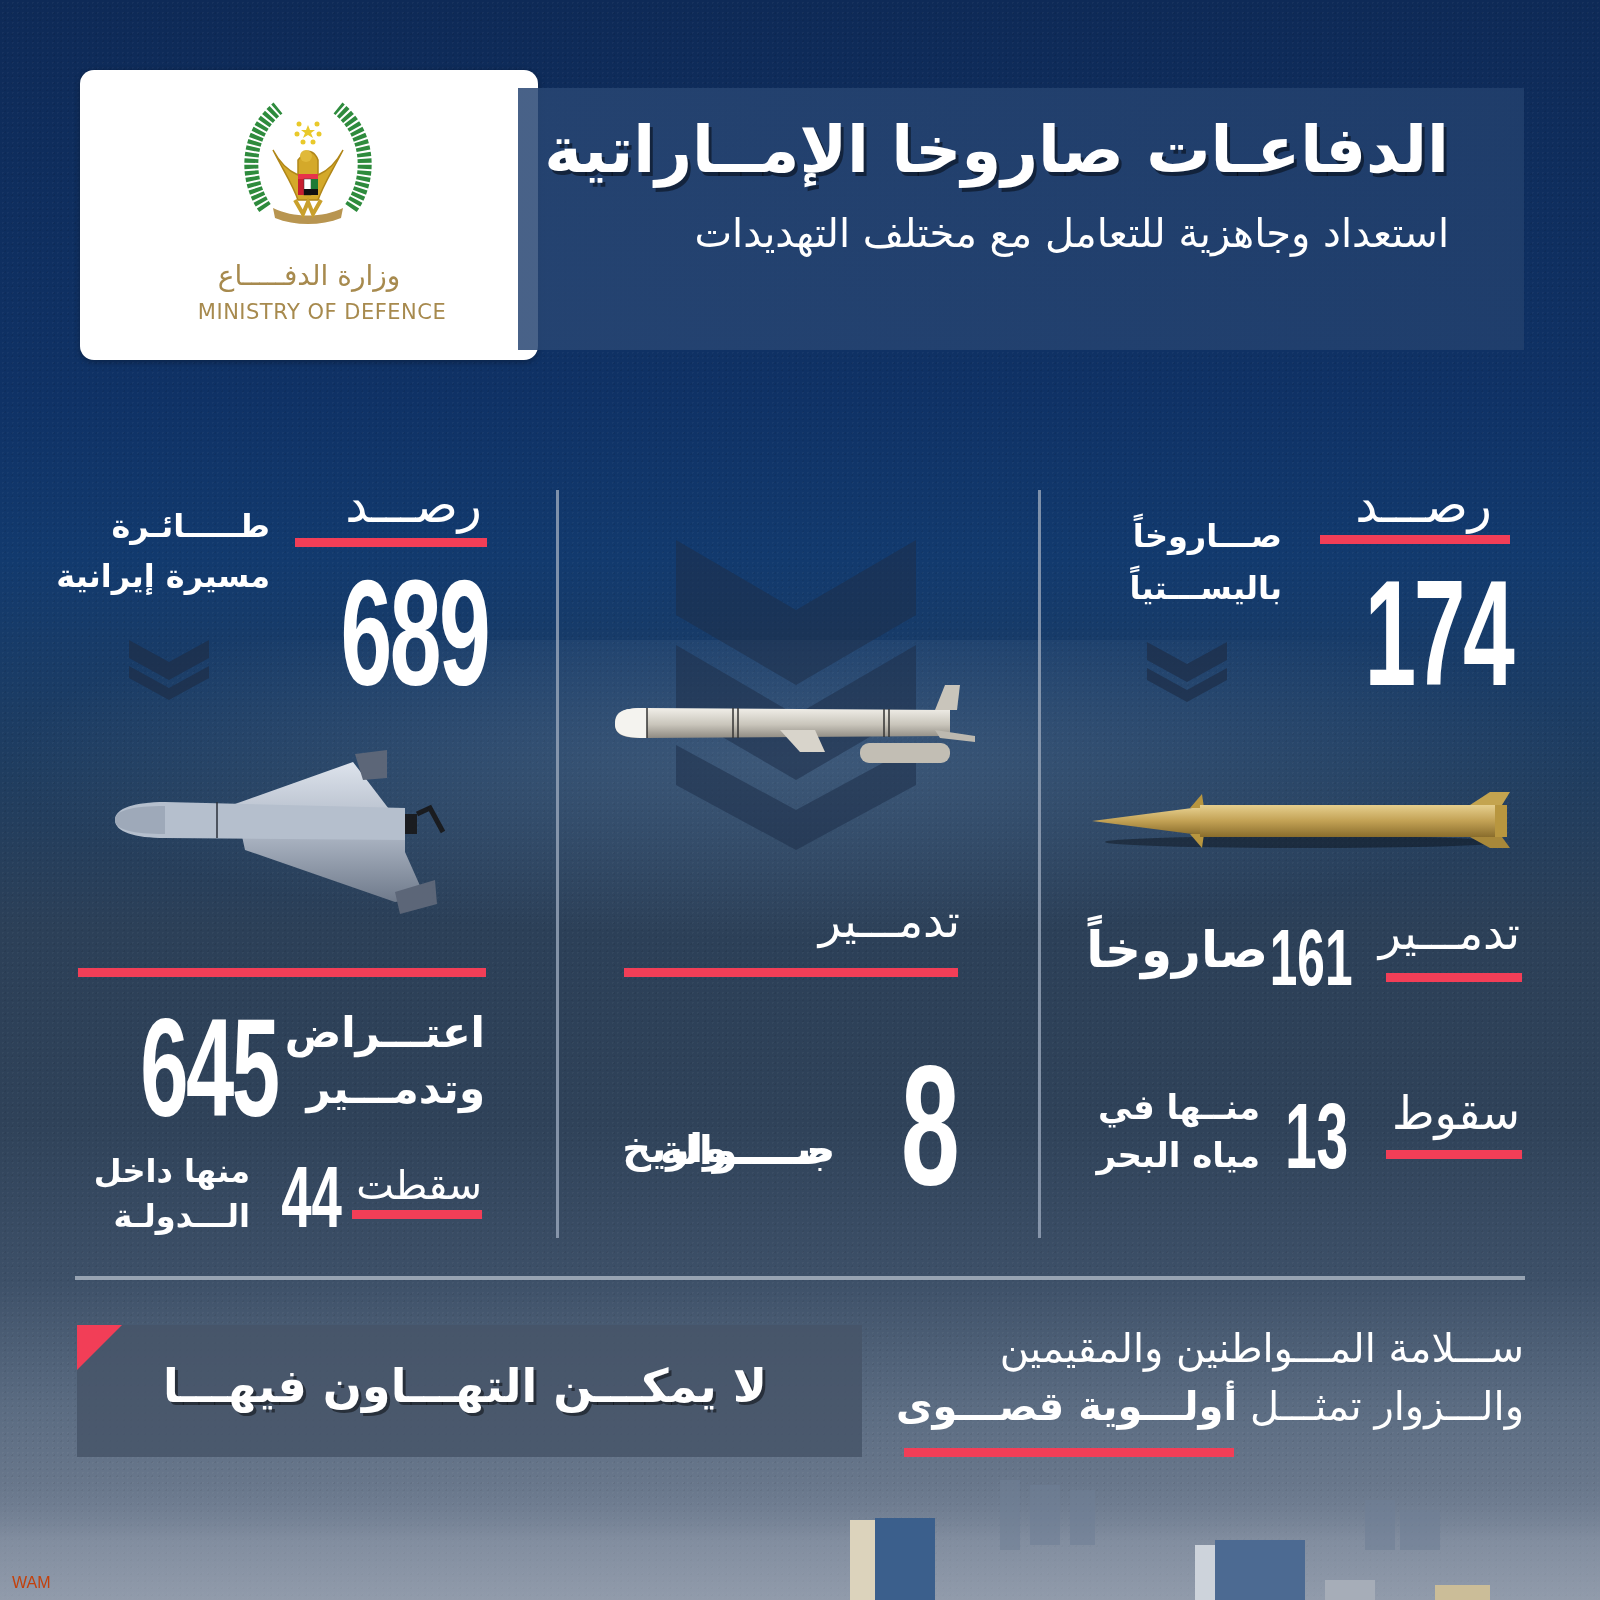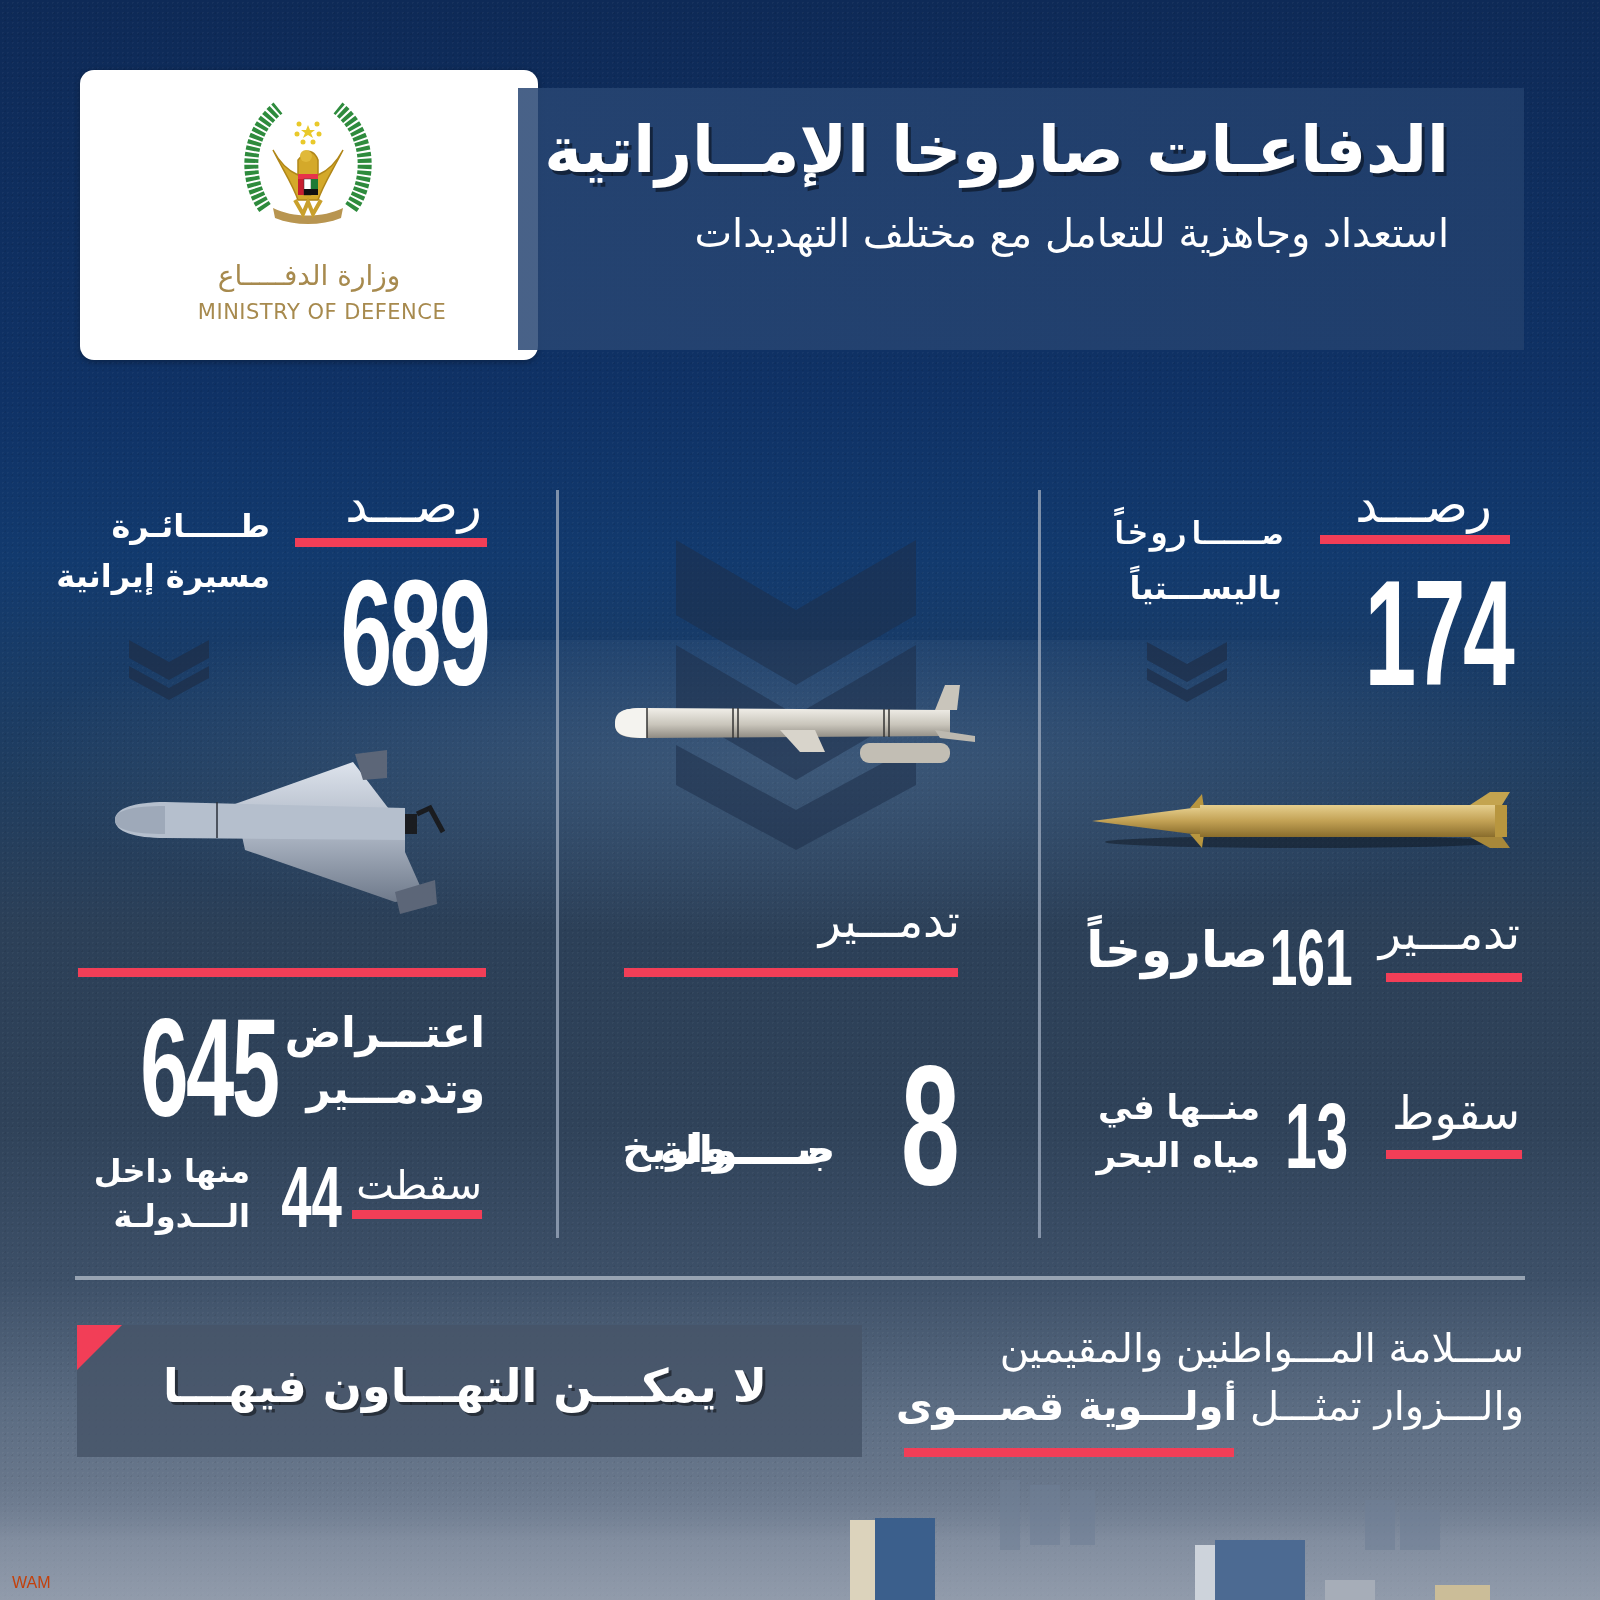--- a/index.html
+++ b/index.html
@@ -96,21 +96,21 @@
   <div class="abs tx title-sub1">استعداد وجاهزية للتعامل مع مختلف التهديدات</div>
 </div>
 
 <div class="abs vdiv" style="left:556px; top:490px; height:748px;"></div>
 <div class="abs vdiv" style="left:1038px; top:490px; height:748px;"></div>
 
 <section>
   <div class="abs tx label-thin" style="right:108px; top:480px; font-size:50px;">رصـــد</div>
   <div class="abs red-bar" style="left:1320px; top:535px; width:190px;"></div>
   <div class="abs tx num-huge" style="right:88px; top:558px;">174</div>
-  <div class="abs tx label-bold" style="right:318px; top:520px;font-family:Liberation Mono, monospace;">صـــاروخاً</div>
+  <div class="abs tx label-bold" style="right:318px; top:520px;">صـــاروخاً</div>
   <div class="abs tx label-bold" style="right:318px; top:572px;">باليســـتياً</div>
 
   <div class="abs chev" style="left:1147px; top:642px;">
     <svg width="80" height="60" viewBox="0 0 80 60">
         <g fill="#1e2f4a" opacity="0.75">
           <polygon points="0,0 40,22 80,0 80,18 40,40 0,18"></polygon>
           <polygon points="0,26 40,48 80,26 80,38 40,60 0,38"></polygon>
         </g>
       </svg>
   </div>

